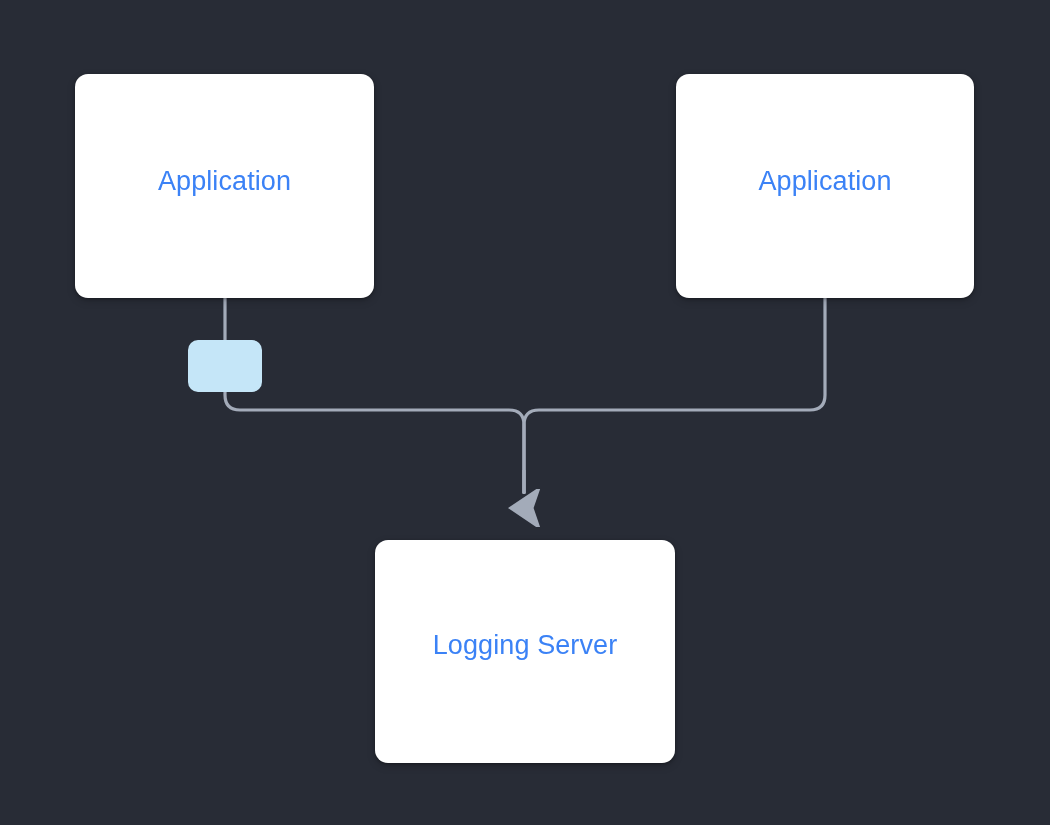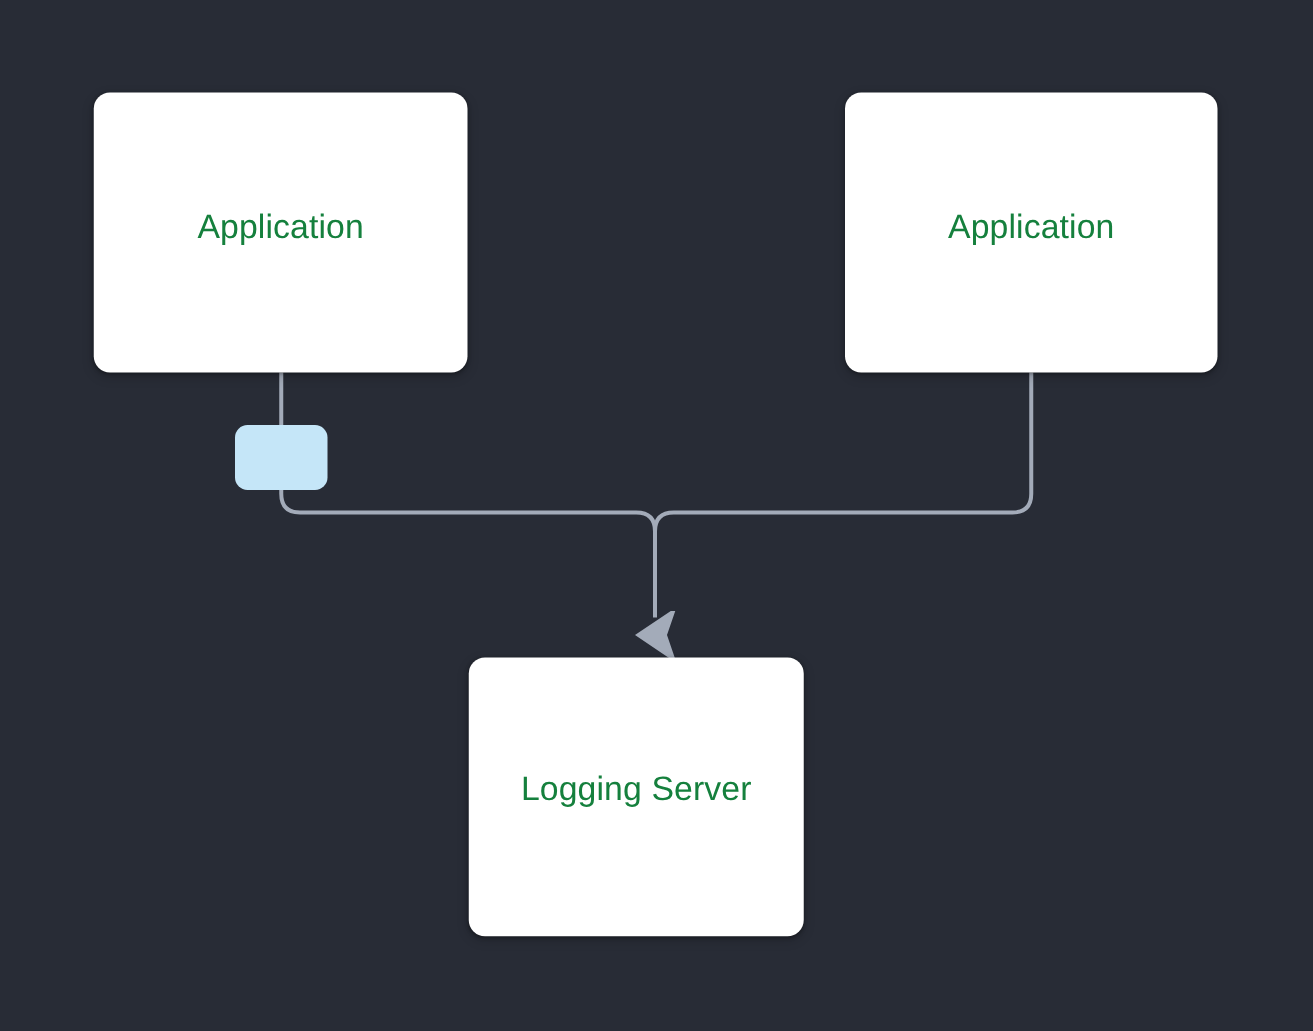--- a/index.html
+++ b/index.html
@@ -30,31 +30,31 @@
     position: absolute;
     box-sizing: border-box;
     background: #ffffff;
     border-radius: 13px;
     display: flex;
     align-items: center;
     justify-content: center;
     box-shadow: 0 1px 3px rgba(0,0,0,0.30), 0 3px 9px rgba(0,0,0,0.18);
   }
   .node-label {
-    color: #15803d;
+    color: #3b82f6;
     font-size: 27px;
     font-weight: 400;
     line-height: 1;
     letter-spacing: 0.1px;
     white-space: nowrap;
     user-select: none;
   }
   #node-app-left  { left: 75px;  top: 74px;  width: 299px; height: 224px; }
   #node-app-right { left: 676px; top: 74px;  width: 298px; height: 224px; }
-  #node-logging   { left: 375px; top: 526px; width: 268px; height: 223px; }
+  #node-logging   { left: 375px; top: 540px; width: 300px; height: 223px; }
   #node-app-left  .node-label { transform: translateY(-5px); }
   #node-app-right .node-label { transform: translateY(-5px); }
   #node-logging   .node-label { transform: translateY(-6px); }
 
   .edge-badge {
     position: absolute;
     box-sizing: border-box;
     border-radius: 10px;
     background: #c5e6f8;
   }

